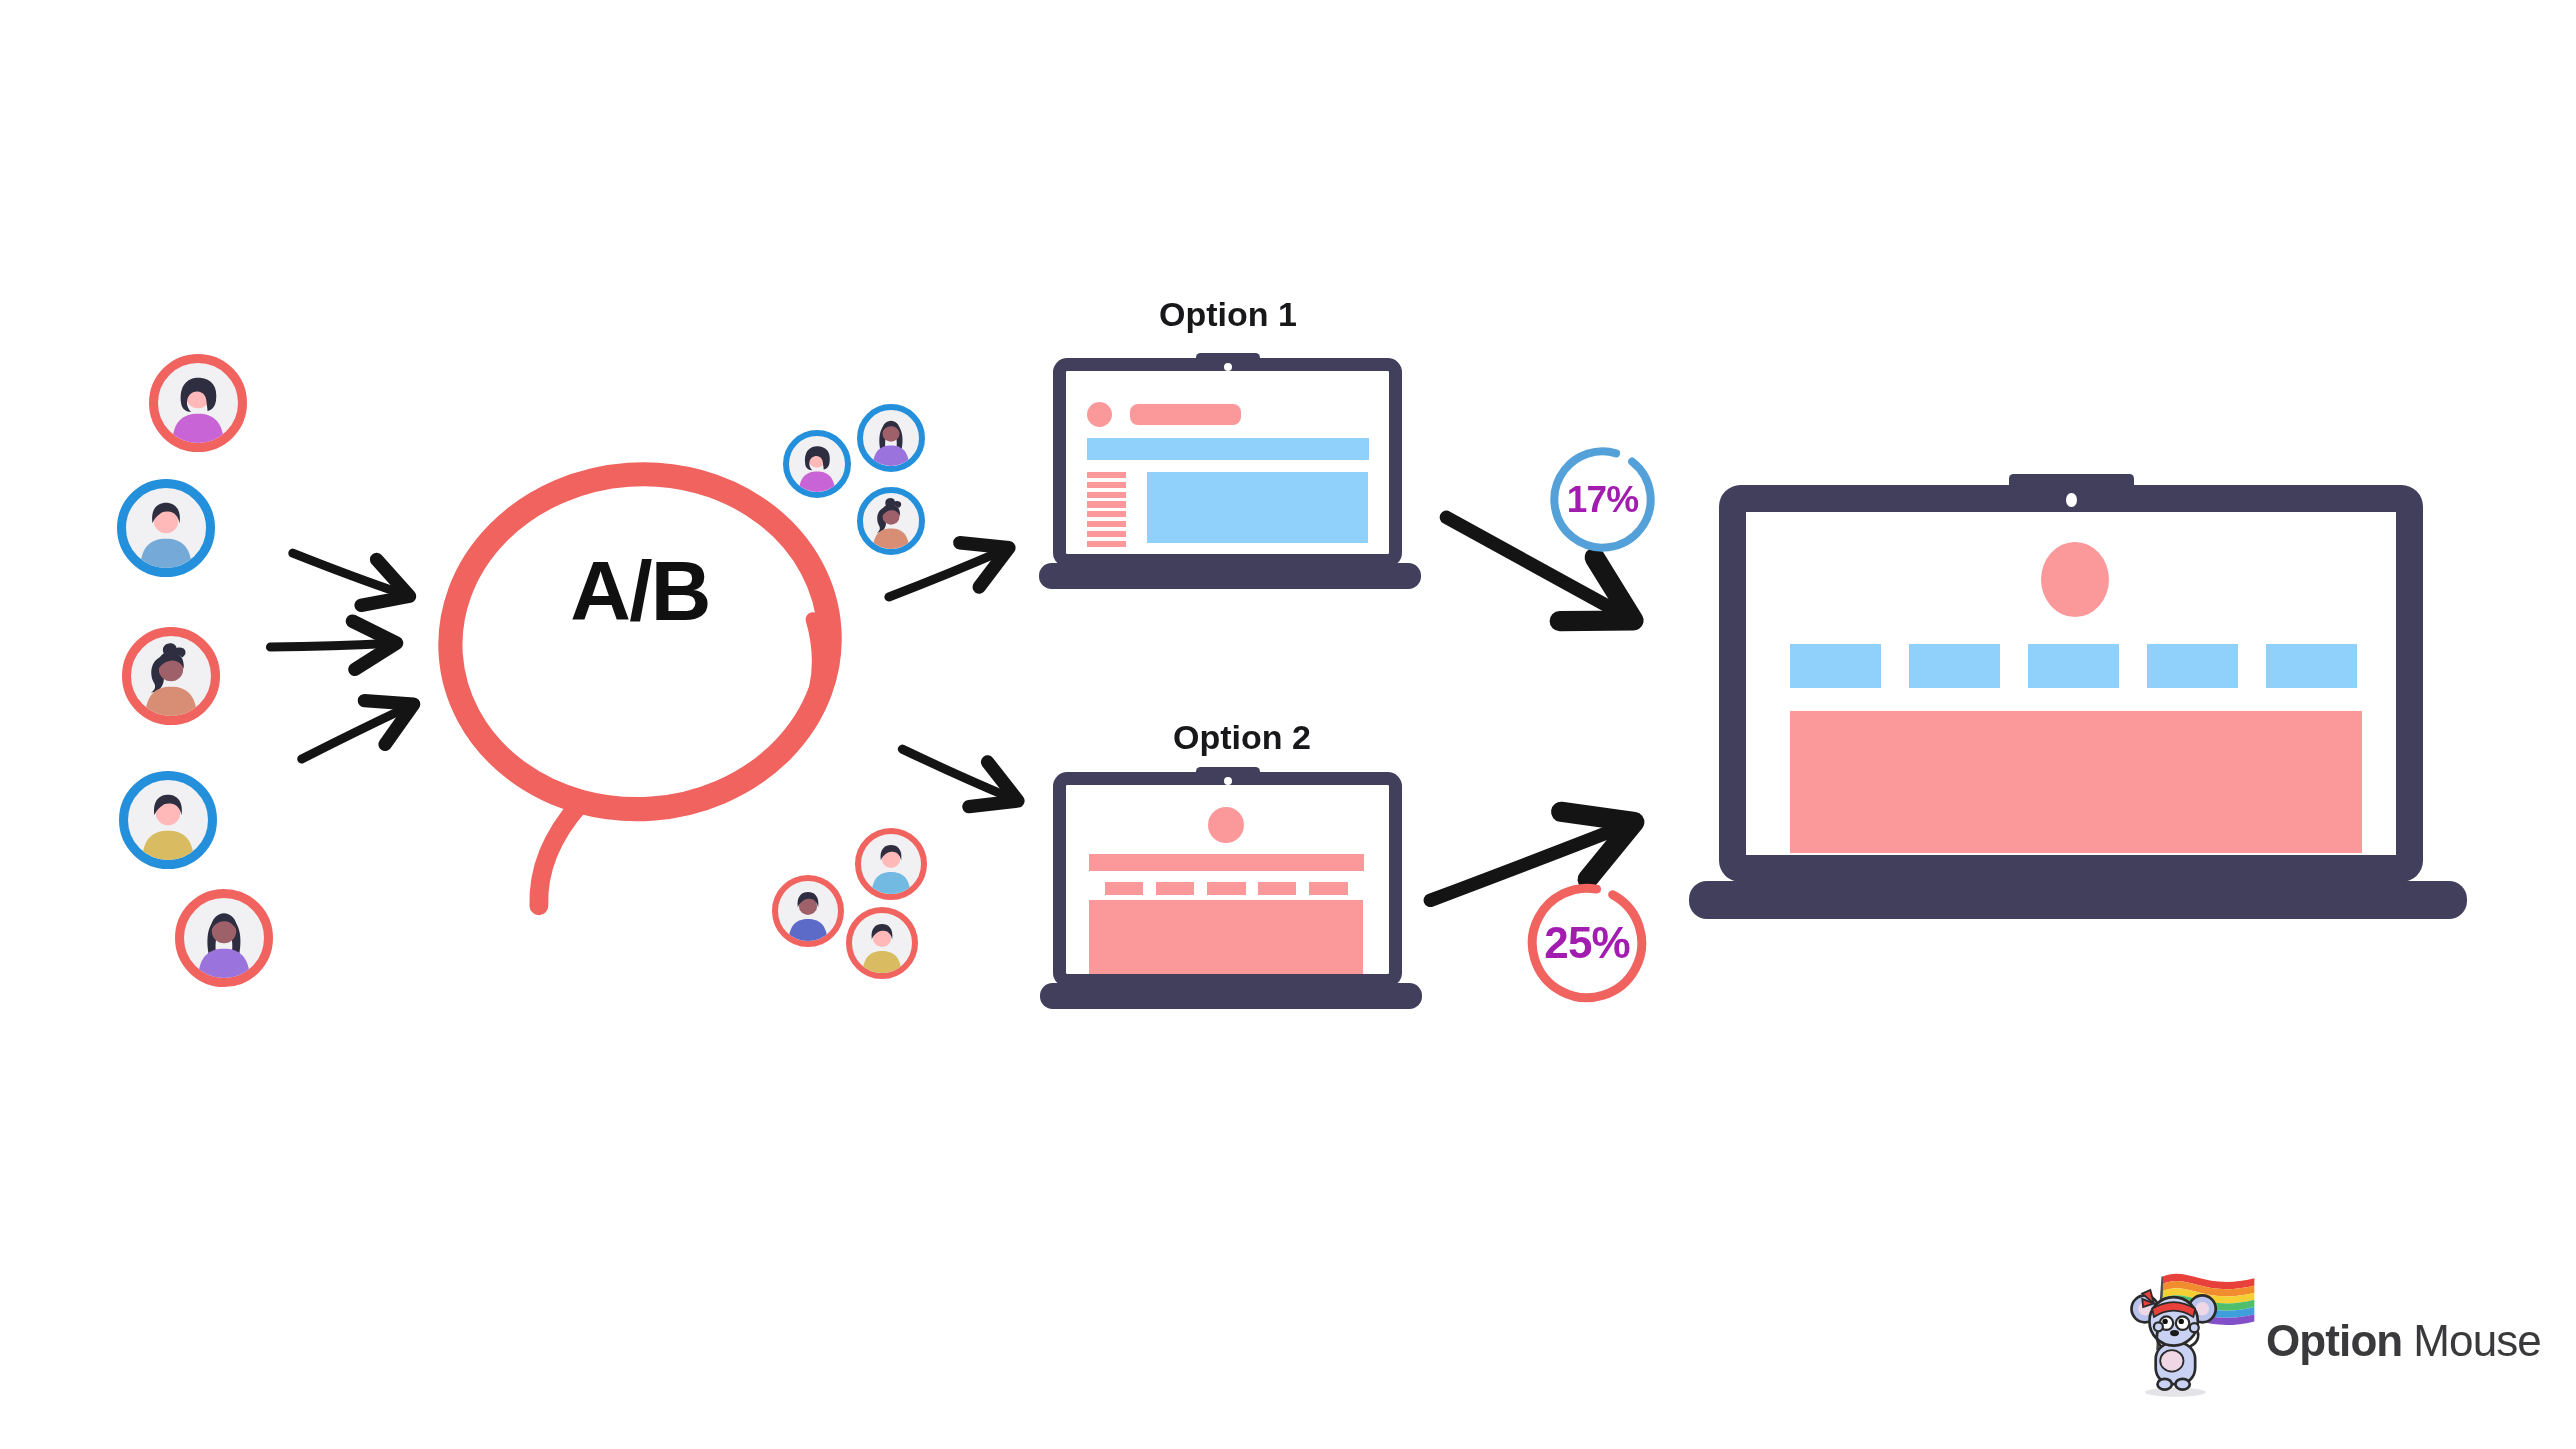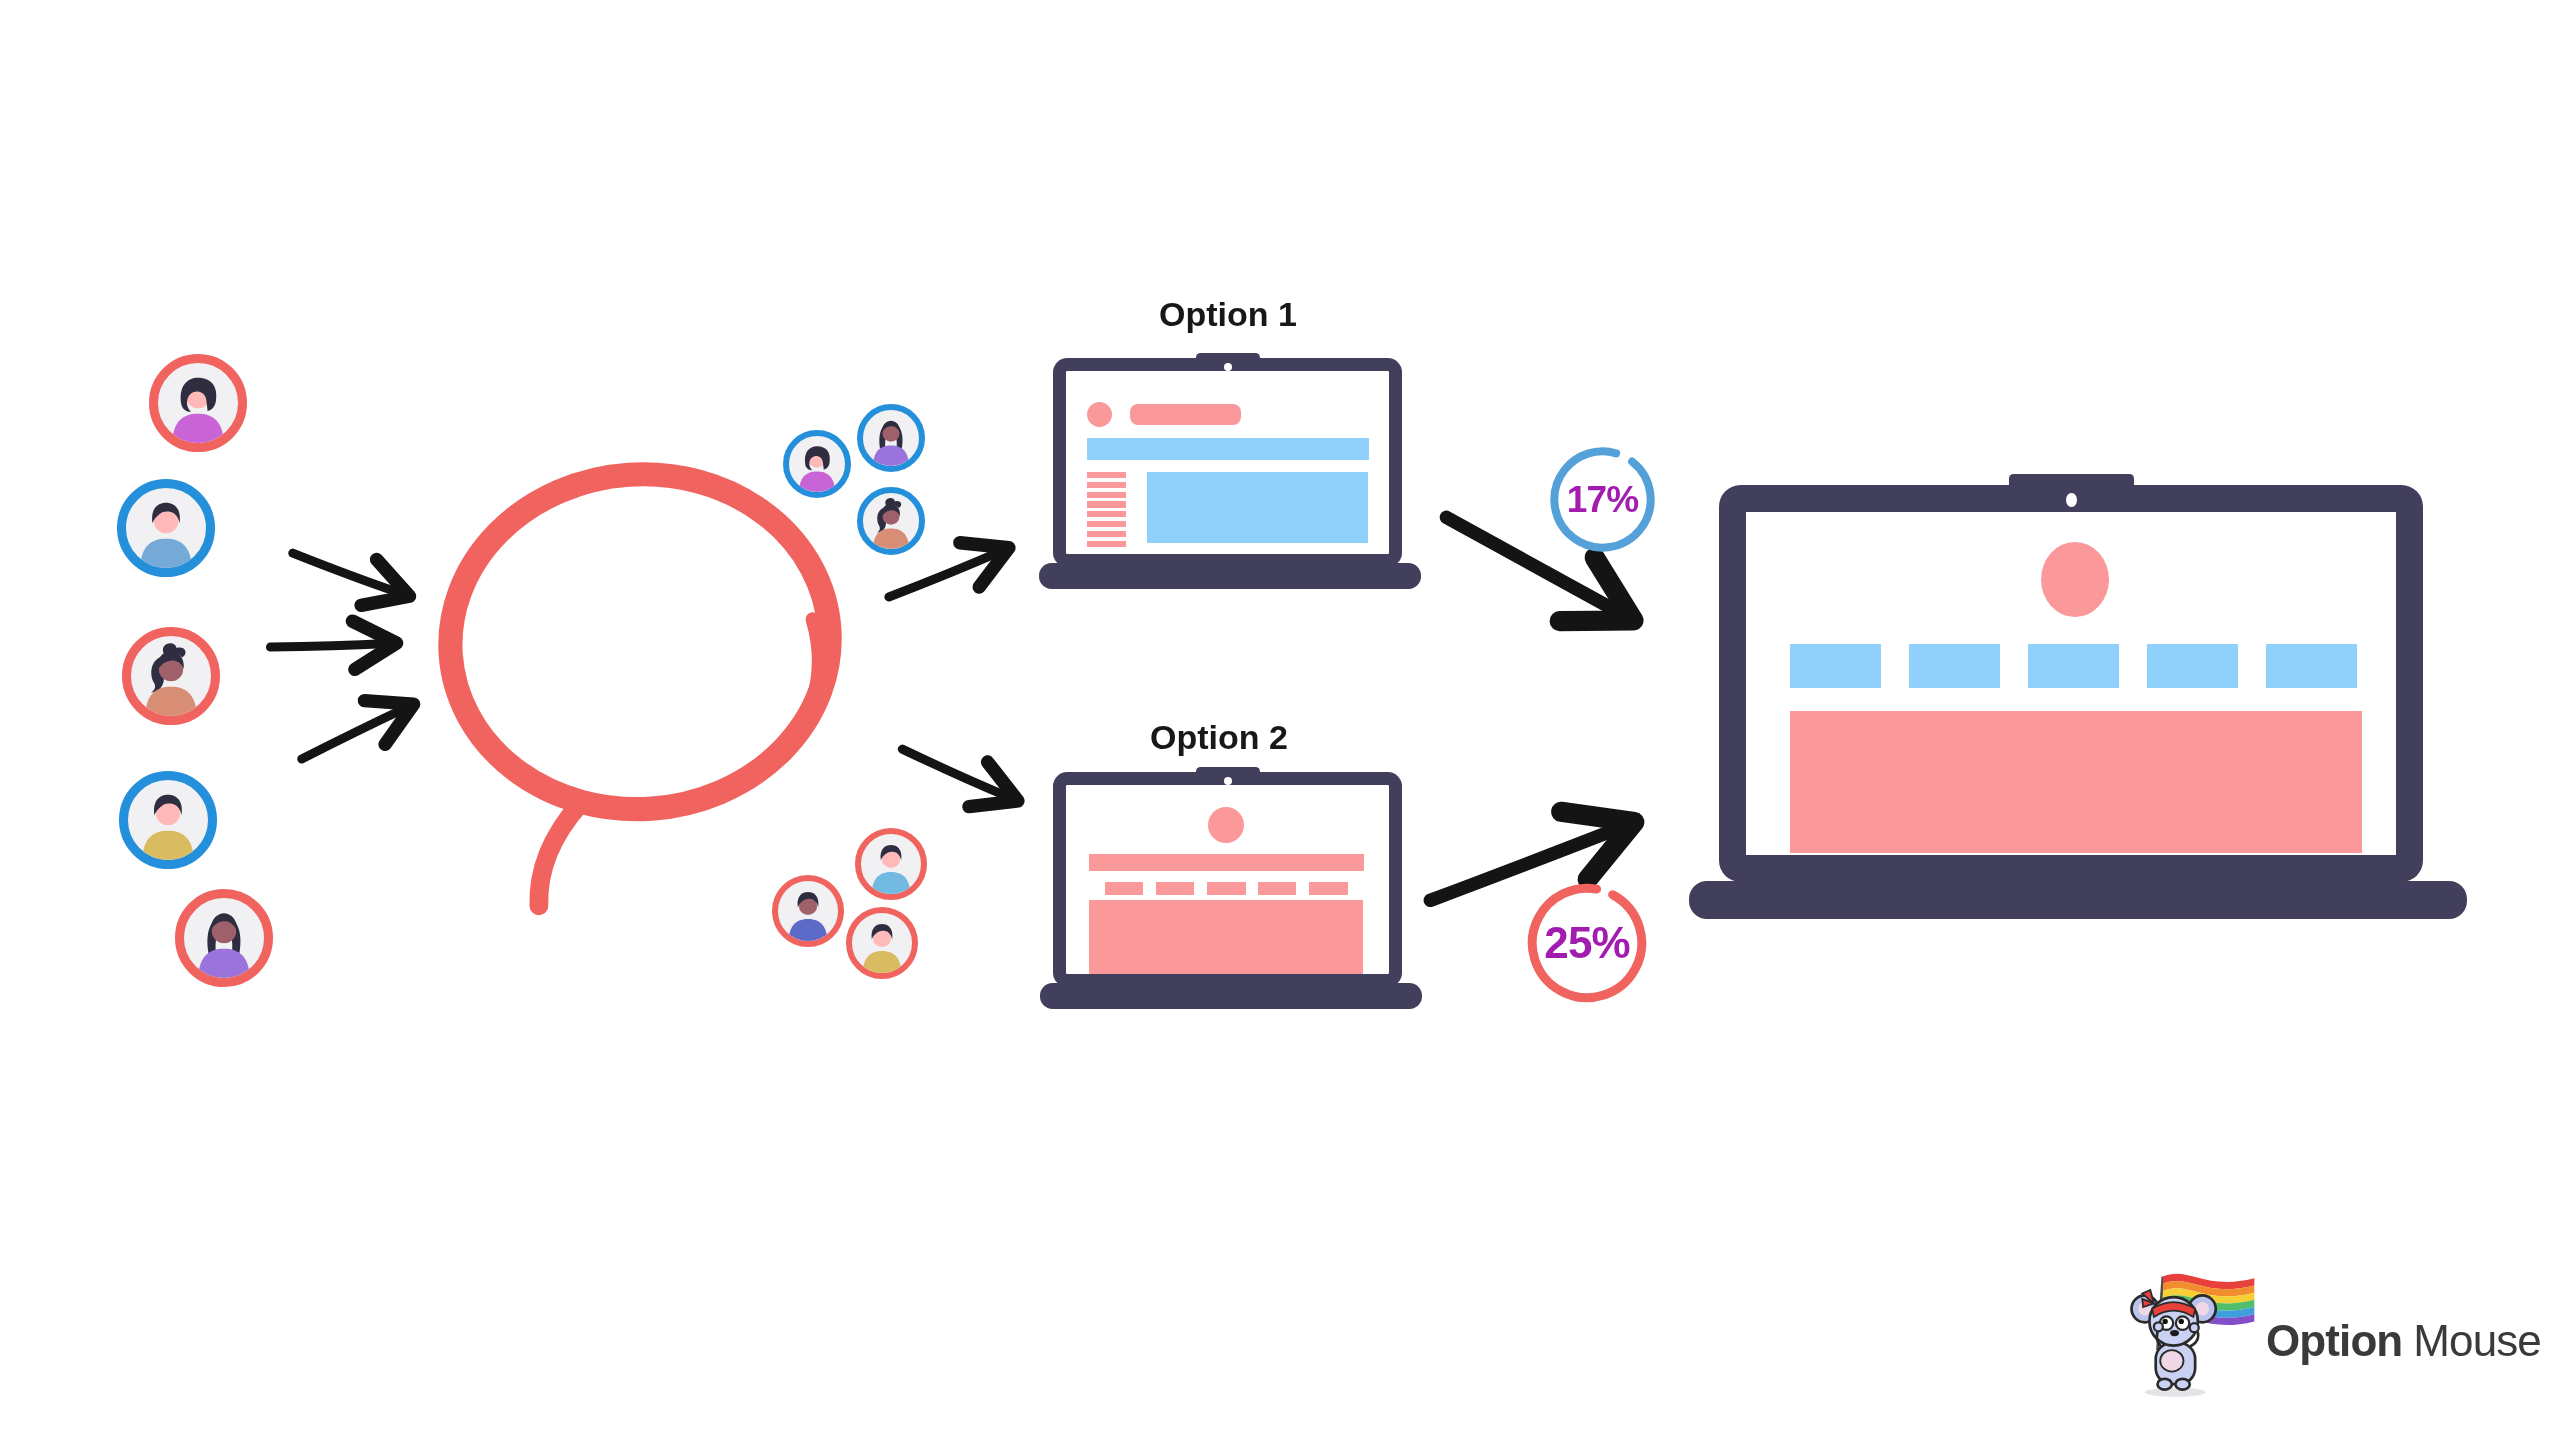--- a/index.html
+++ b/index.html
@@ -58,20 +58,21 @@
     <path d="M337 848 Q400 816 453 791" fill="none" stroke="#141414" stroke-width="10" stroke-linecap="round" marker-end="url(#ah)"></path>
 
     <path d="M993 667 Q1063 640 1118 616" fill="none" stroke="#141414" stroke-width="10" stroke-linecap="round" marker-end="url(#ah)"></path>
     <path d="M1008 837 Q1073 868 1128 891" fill="none" stroke="#141414" stroke-width="10" stroke-linecap="round" marker-end="url(#ah)"></path>
 
     <path d="M1616 578 Q1725 638 1812 686" fill="none" stroke="#141414" stroke-width="15" stroke-linecap="round" marker-end="url(#ah)"></path>
     <path d="M1598 1006 Q1715 962 1812 924" fill="none" stroke="#141414" stroke-width="15" stroke-linecap="round" marker-end="url(#ah)"></path>
   </svg>
 
   <div class="ab-text">
+    <div class="ab-line1">A/B</div>
   </div>
 
   <div id="avatars">
       <div class="avatar" style="left: 149px; top: 354px; width: 98px; height: 98px; border: 9px solid rgb(240, 99, 95);">
         <svg viewBox="0 0 100 100">
           <circle cx="50" cy="41.5" r="15.2" fill="#FFB9B9"></circle>
           <path d="M62 60 C68 59 71.5 54 72.5 47 C75 30 67 19.5 52.5 18.5 C38 17.5 25.5 27 29 51 C30 57.5 35 61.5 41.5 61 C37.5 57.5 35.5 52 36.5 46.5 C38 38.5 45 34.5 51.5 36 C57 37.2 60 41.5 60.5 47.5 Z" fill="#2F2E41"></path>
           <path d="M17.5 100 C19 73 31 63.5 50 63.5 C69 63.5 81 73 82.5 100 Z" fill="#C964D6"></path>
         </svg>
       </div>
@@ -159,21 +160,21 @@
     <div class="lid" style="left:1053px;top:358px;width:349px;height:209px;"></div>
     <div class="webcam" style="left:1224px;top:363px;width:8px;height:8px;"></div>
     <div class="wf wf-red" style="left:1087px;top:402px;width:25px;height:25px;border-radius:50%;"></div>
     <div class="wf wf-red" style="left:1130px;top:404px;width:111px;height:20.6px;border-radius:8px;"></div>
     <div class="wf wf-blue" style="left:1087px;top:438px;width:282px;height:22.4px;"></div>
     <div class="stripes" style="left:1087px;top:472px;width:39px;height:75px;"></div>
     <div class="wf wf-blue" style="left:1147px;top:472px;width:221px;height:71px;"></div>
     <div class="base" style="left:1039px;top:563px;width:382px;height:26px;"></div>
   </div>
 
-  <div class="opt-label" style="left:1040px;top:718px;">Option 2</div>
+  <div class="opt-label" style="left:1063px;top:718px;">Option 2</div>
   <div>
     <div class="notch" style="left:1196px;top:767px;width:64px;height:13.4px;"></div>
     <div class="lid" style="left:1053px;top:772px;width:349px;height:215px;"></div>
     <div class="webcam" style="left:1224px;top:777px;width:8px;height:8px;"></div>
     <div class="wf wf-red" style="left:1208px;top:807px;width:36px;height:36px;border-radius:50%;"></div>
     <div class="wf wf-red" style="left:1089px;top:854px;width:275px;height:17px;"></div>
     <div class="wf wf-red" style="left:1105px;top:882px;width:38px;height:13.4px;"></div>
     <div class="wf wf-red" style="left:1156px;top:882px;width:38px;height:13.4px;"></div>
     <div class="wf wf-red" style="left:1207px;top:882px;width:39px;height:13.4px;"></div>
     <div class="wf wf-red" style="left:1258px;top:882px;width:38px;height:13.4px;"></div>

